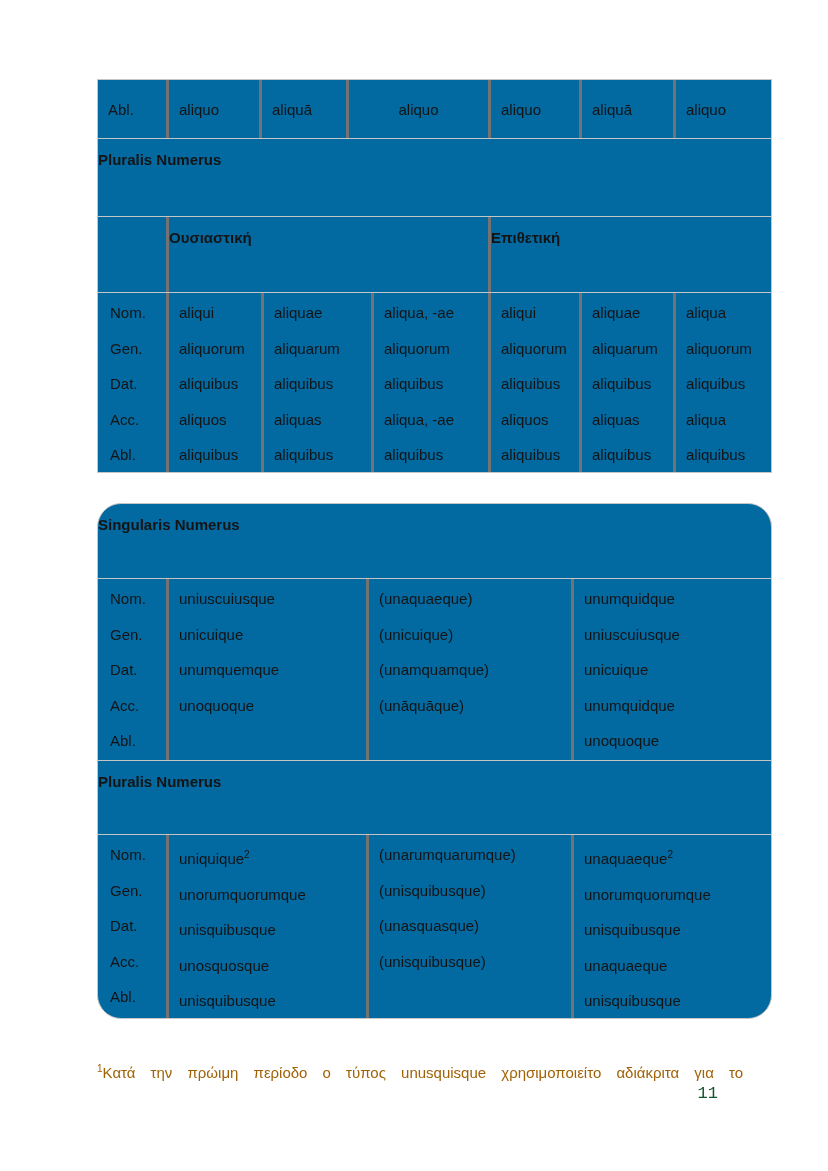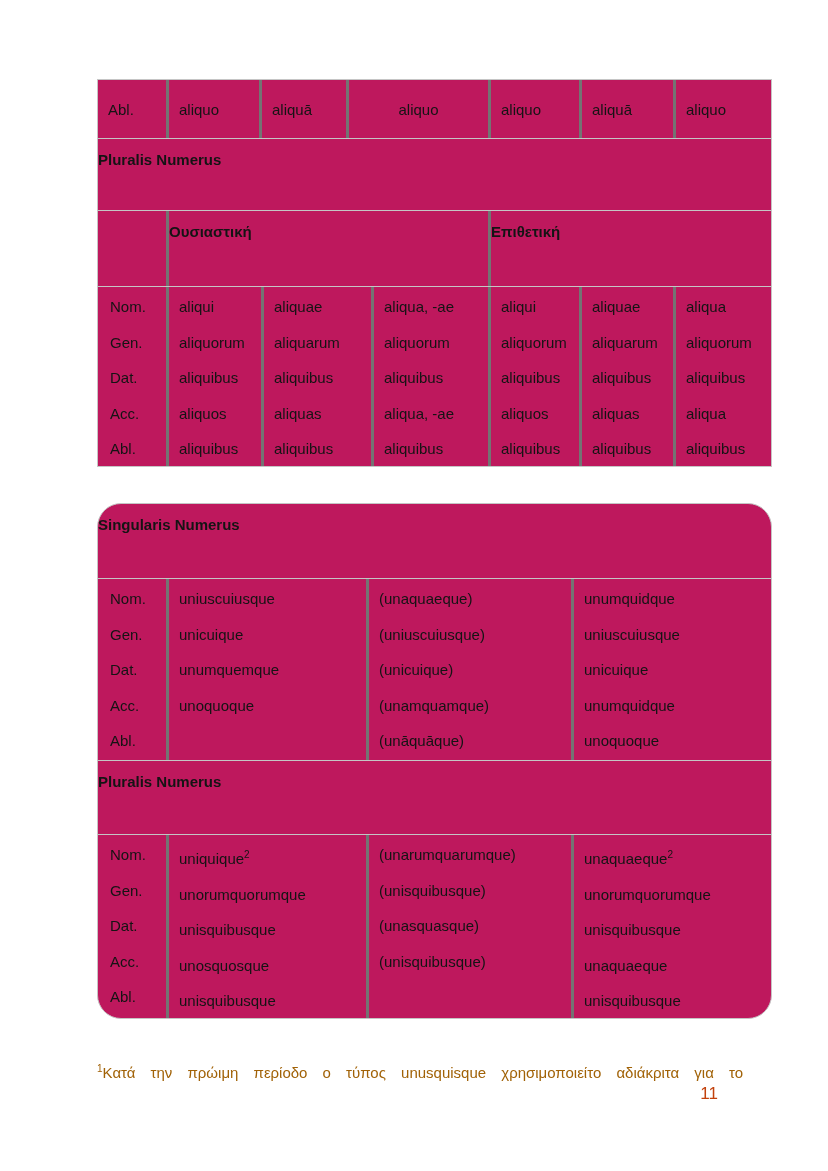--- a/index.html
+++ b/index.html
@@ -4,40 +4,40 @@
 <style>
   * { margin: 0; padding: 0; box-sizing: border-box; }
   html, body { background: #ffffff; }
   body {
     width: 828px; height: 1171px;
     font-family: "Liberation Sans", sans-serif;
     color: #141414;
   }
   .page { position: relative; width: 828px; height: 1171px; background: #ffffff; overflow: hidden; }
 
-  .table { position: absolute; left: 97px; width: 675px; border: 1px solid #c5c5c5; background: #be185d; }
+  .table { position: absolute; left: 97px; width: 675px; border: 1px solid #c5c5c5; background: #0369a1; }
   .t1 { top: 79px; }
   .t2 { top: 503px; border-radius: 24px; }
 
   .row { display: grid; }
   .row + .row { border-top: 1px solid #c5c5c5; }
   .cell { overflow: hidden; font-size: 15px; }
   .cell + .cell { border-left: 3px solid #737373; }
 
   
   .abl-row   { grid-template-columns: 68px 93px 87px 142px 91px 94px 98px; height: 58px; }
   .abl-row .cell { display: flex; align-items: center; padding-left: 10px; white-space: nowrap; }
   .abl-row .cell.c { justify-content: center; padding-left: 0; }
 
   .span-row  { grid-template-columns: 1fr; height: 72px; }
   .t2 .span-row { height: 74px; }
   .span-row .cell, .groups-row .cell.hdr {
     padding-top: 12px; text-align: left; font-weight: bold;
   }
-  .groups-row { grid-template-columns: 68px 322px 283px; height: 76px; }
+  .groups-row { grid-template-columns: 68px 322px 283px; height: 76px; margin-top: 6px; }
 
   .body-row { height: 180px; }
   .t1-body  { grid-template-columns: 68px 95px 110px 117px 91px 94px 98px; }
   .t2-body  { grid-template-columns: 68px 200px 205px 200px; }
   .t2 .body-row.sg { height: 182px; }
   .t2 .body-row.pl { height: 184px; }
   .body-row .cell { padding: 2px 4px 0 10px; }
   .body-row .cell.labels { padding-left: 12px; }
   .line { line-height: 35.5px; white-space: nowrap; }
   sup { font-size: 10px; }
@@ -45,21 +45,21 @@
   .footnote {
     position: absolute; left: 97px; top: 1058px; width: 646px;
     font-size: 15px; line-height: 21px;
     text-align: justify; text-align-last: justify;
     color: #a16207;
   }
   .footnote sup { font-size: 10px; }
 
   .page-number {
     position: absolute; top: 1084px; right: 110px;
-    font-family: Liberation Sans, sans-serif; font-size: 17px; color: #c2410c;
+    font-family: Liberation Mono, monospace; font-size: 17px; color: #14532d;
   }
 </style>
 </head>
 <body>
 
 <div class="page">
 
   <div class="table t1">
 
     <div class="row abl-row">
@@ -151,21 +151,20 @@
           <div class="line">Abl.</div>
         </div>
       <div class="cell">
           <div class="line">uniuscuiusque</div>
           <div class="line">unicuique</div>
           <div class="line">unumquemque</div>
           <div class="line">unoquoque</div>
         </div>
       <div class="cell">
           <div class="line">(unaquaeque)</div>
-          <div class="line">(uniuscuiusque)</div>
           <div class="line">(unicuique)</div>
           <div class="line">(unamquamque)</div>
           <div class="line">(unāquāque)</div>
         </div>
       <div class="cell">
           <div class="line">unumquidque</div>
           <div class="line">uniuscuiusque</div>
           <div class="line">unicuique</div>
           <div class="line">unumquidque</div>
           <div class="line">unoquoque</div>

